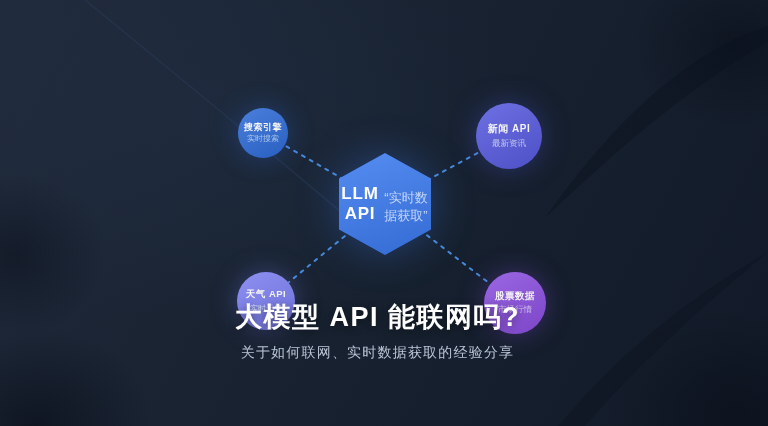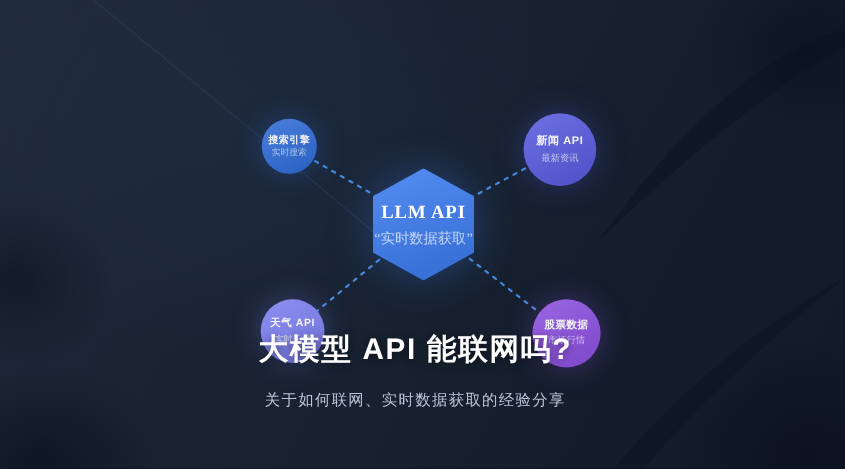--- a/index.html
+++ b/index.html
@@ -75,26 +75,25 @@
     position: absolute;
     left: 339px; top: 153px;
     width: 92px; height: 102px;
     z-index: 2;
     filter: drop-shadow(0 0 20px rgba(59,123,240,0.35));
   }
   .hub {
     width: 100%; height: 100%;
     clip-path: polygon(50% 0%, 100% 25%, 100% 75%, 50% 100%, 0% 75%, 0% 25%);
     display: flex;
-    flex-direction: column;
+    flex-direction: row;
     align-items: center;
     justify-content: center;
     text-align: center;
     color: #ffffff;
-    font-family: Liberation Serif, serif;
   }
   .hub-overlay {
     position: absolute; inset: 0;
     clip-path: polygon(50% 0%, 100% 25%, 100% 75%, 50% 100%, 0% 75%, 0% 25%);
     background: linear-gradient(160deg, rgba(255,255,255,0.14), rgba(0,0,0,0.12));
     pointer-events: none;
   }
   .hub .label { font-size: 17px; font-weight: bold; letter-spacing: 0.8px; position: relative; }
   .hub .sublabel { font-size: 13px; color: rgba(230,238,255,0.78); margin-top: 5px; position: relative; }
 
@@ -112,21 +111,21 @@
   }
   .page-title {
     margin: 0;
     font-size: 27px;
     font-weight: bold;
     color: #ffffff;
     letter-spacing: 1.5px;
     text-shadow: 0 2px 8px rgba(0,0,0,0.45);
   }
   .page-subtitle {
-    margin: 20px 0 0 0;
+    margin: 9px 0 0 0;
     font-size: 14px;
     color: #b9c5d6;
     letter-spacing: 1.2px;
   }
 </style>
 </head>
 <body>
 
 <div class="slide">
 

